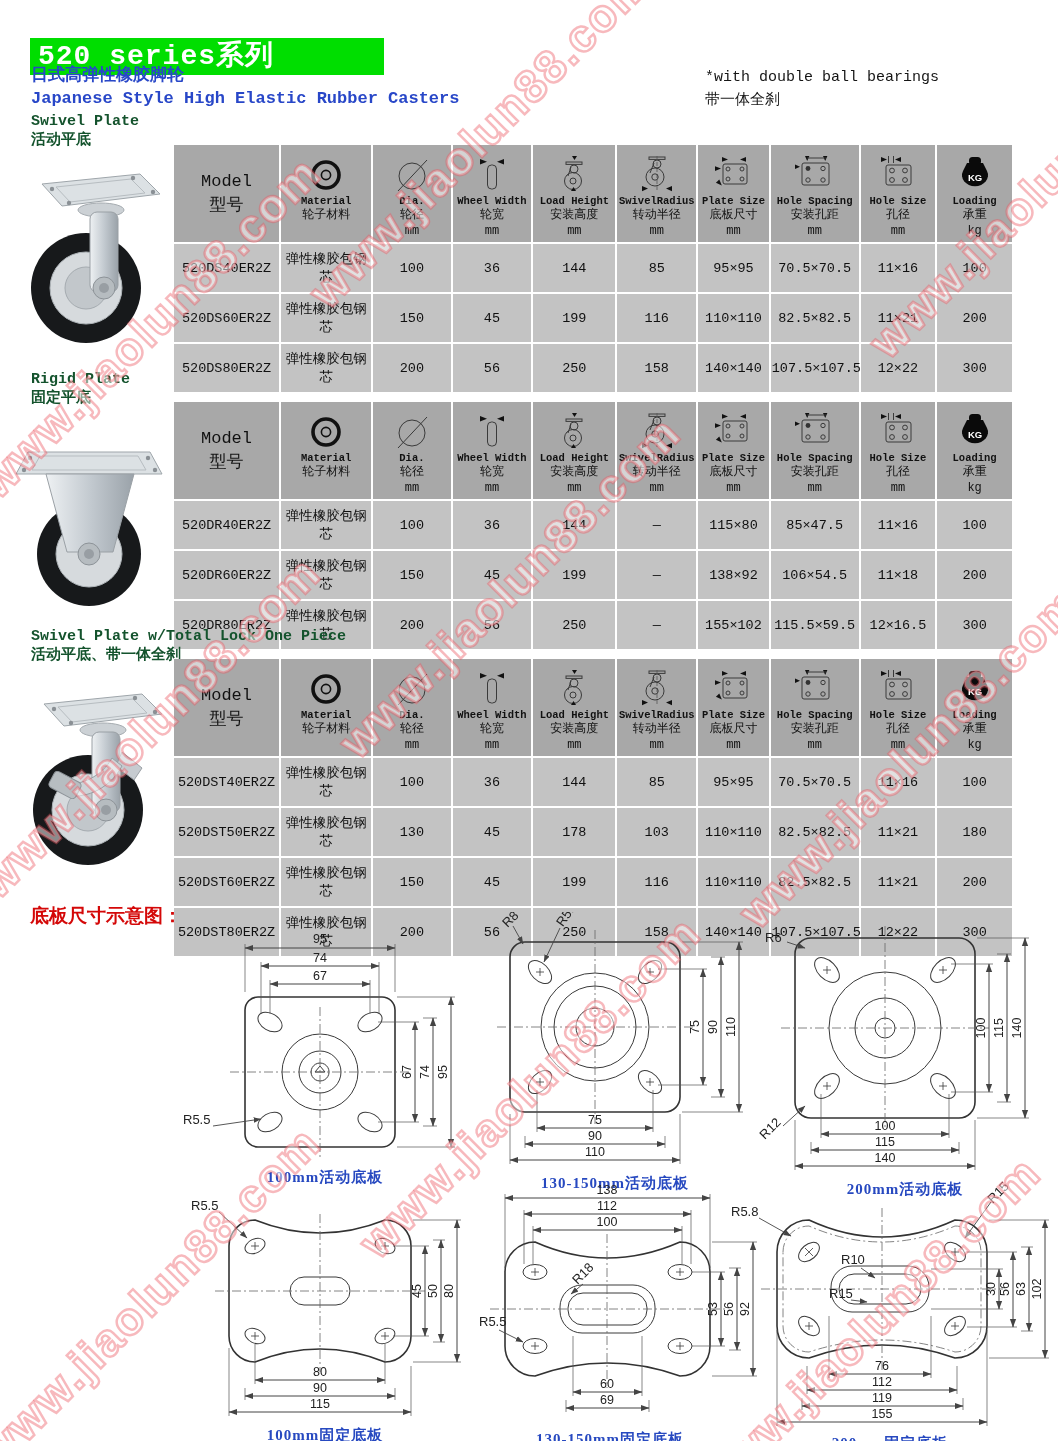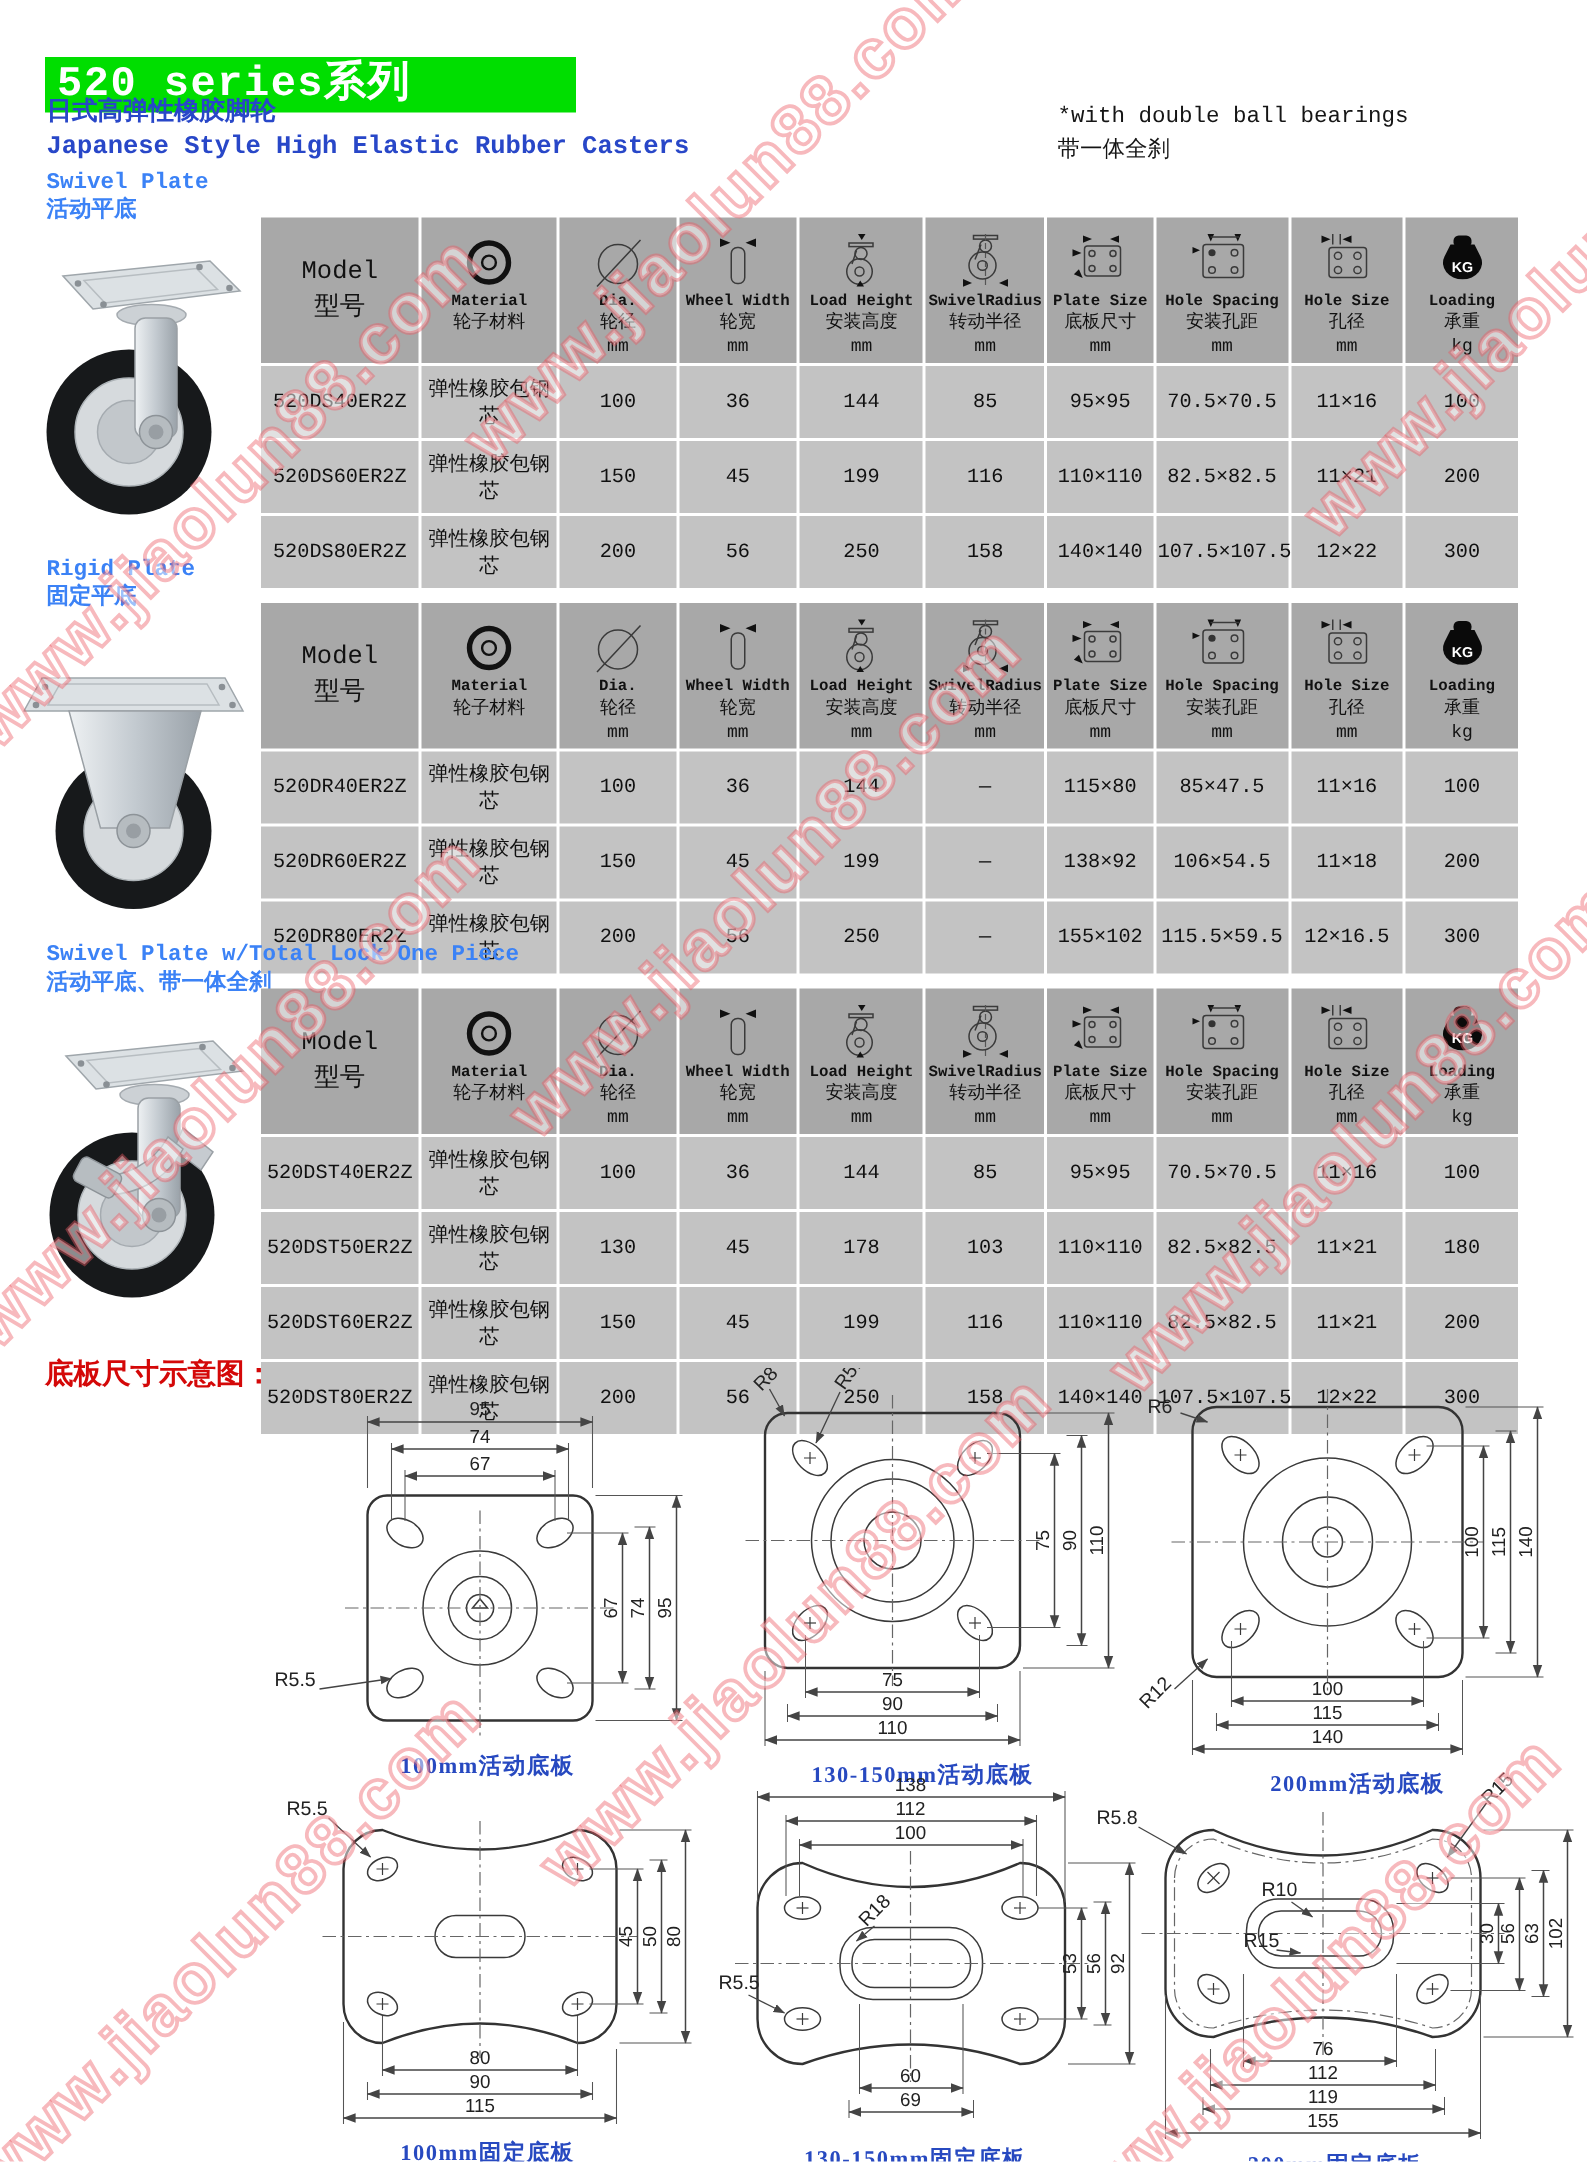--- a/index.html
+++ b/index.html
@@ -7,21 +7,21 @@
     width:1058px;height:1441px;position:relative;background:#ffffff;
     font-family:"Liberation Mono","DejaVu Sans Mono",monospace;color:#111;
     overflow:hidden;
   }
   
   .green-bar{position:absolute;left:30px;top:20px;width:354px;height:37px;background:#00DE00;
     color:#fff;font-size:28px;font-weight:bold;line-height:37px;padding-left:8px;box-sizing:border-box;letter-spacing:1px;margin-top:18px;}
   .heading{position:absolute;left:31px;top:64px;color:#2847c8;font-weight:bold;font-size:17px;line-height:23px;}
   .note{position:absolute;left:705px;top:66px;font-size:15px;line-height:23px;color:#151515;}
   
-  .sec-head{position:absolute;left:31px;font-size:15px;font-weight:bold;line-height:19px;color:#3b82f6;}
+  .sec-head{position:absolute;left:31px;font-size:15px;font-weight:bold;line-height:19px;color:#14532d;}
   table.spec{position:absolute;left:172px;width:842px;border-collapse:separate;border-spacing:2px;table-layout:fixed;}
   table.spec th{background:#a8a8a8;padding:0;vertical-align:middle;font-weight:normal;}
   table.spec td{background:#c3c3c3;text-align:center;font-size:13.5px;padding:6px 1px;color:#101010;}
   .th-inner{display:flex;flex-direction:column;justify-content:flex-end;height:93px;padding:2px 0;}
   .th-inner.th-model{justify-content:center;font-size:17px;line-height:24px;}
   .th-icon{height:40px;display:flex;align-items:center;justify-content:center;}
   .th-en{font-size:10.5px;font-weight:bold;white-space:nowrap;}
   .th-zh{font-size:12px;line-height:16px;}
   .th-unit{font-size:12px;height:17px;line-height:17px;}
   .caster{position:absolute;}

